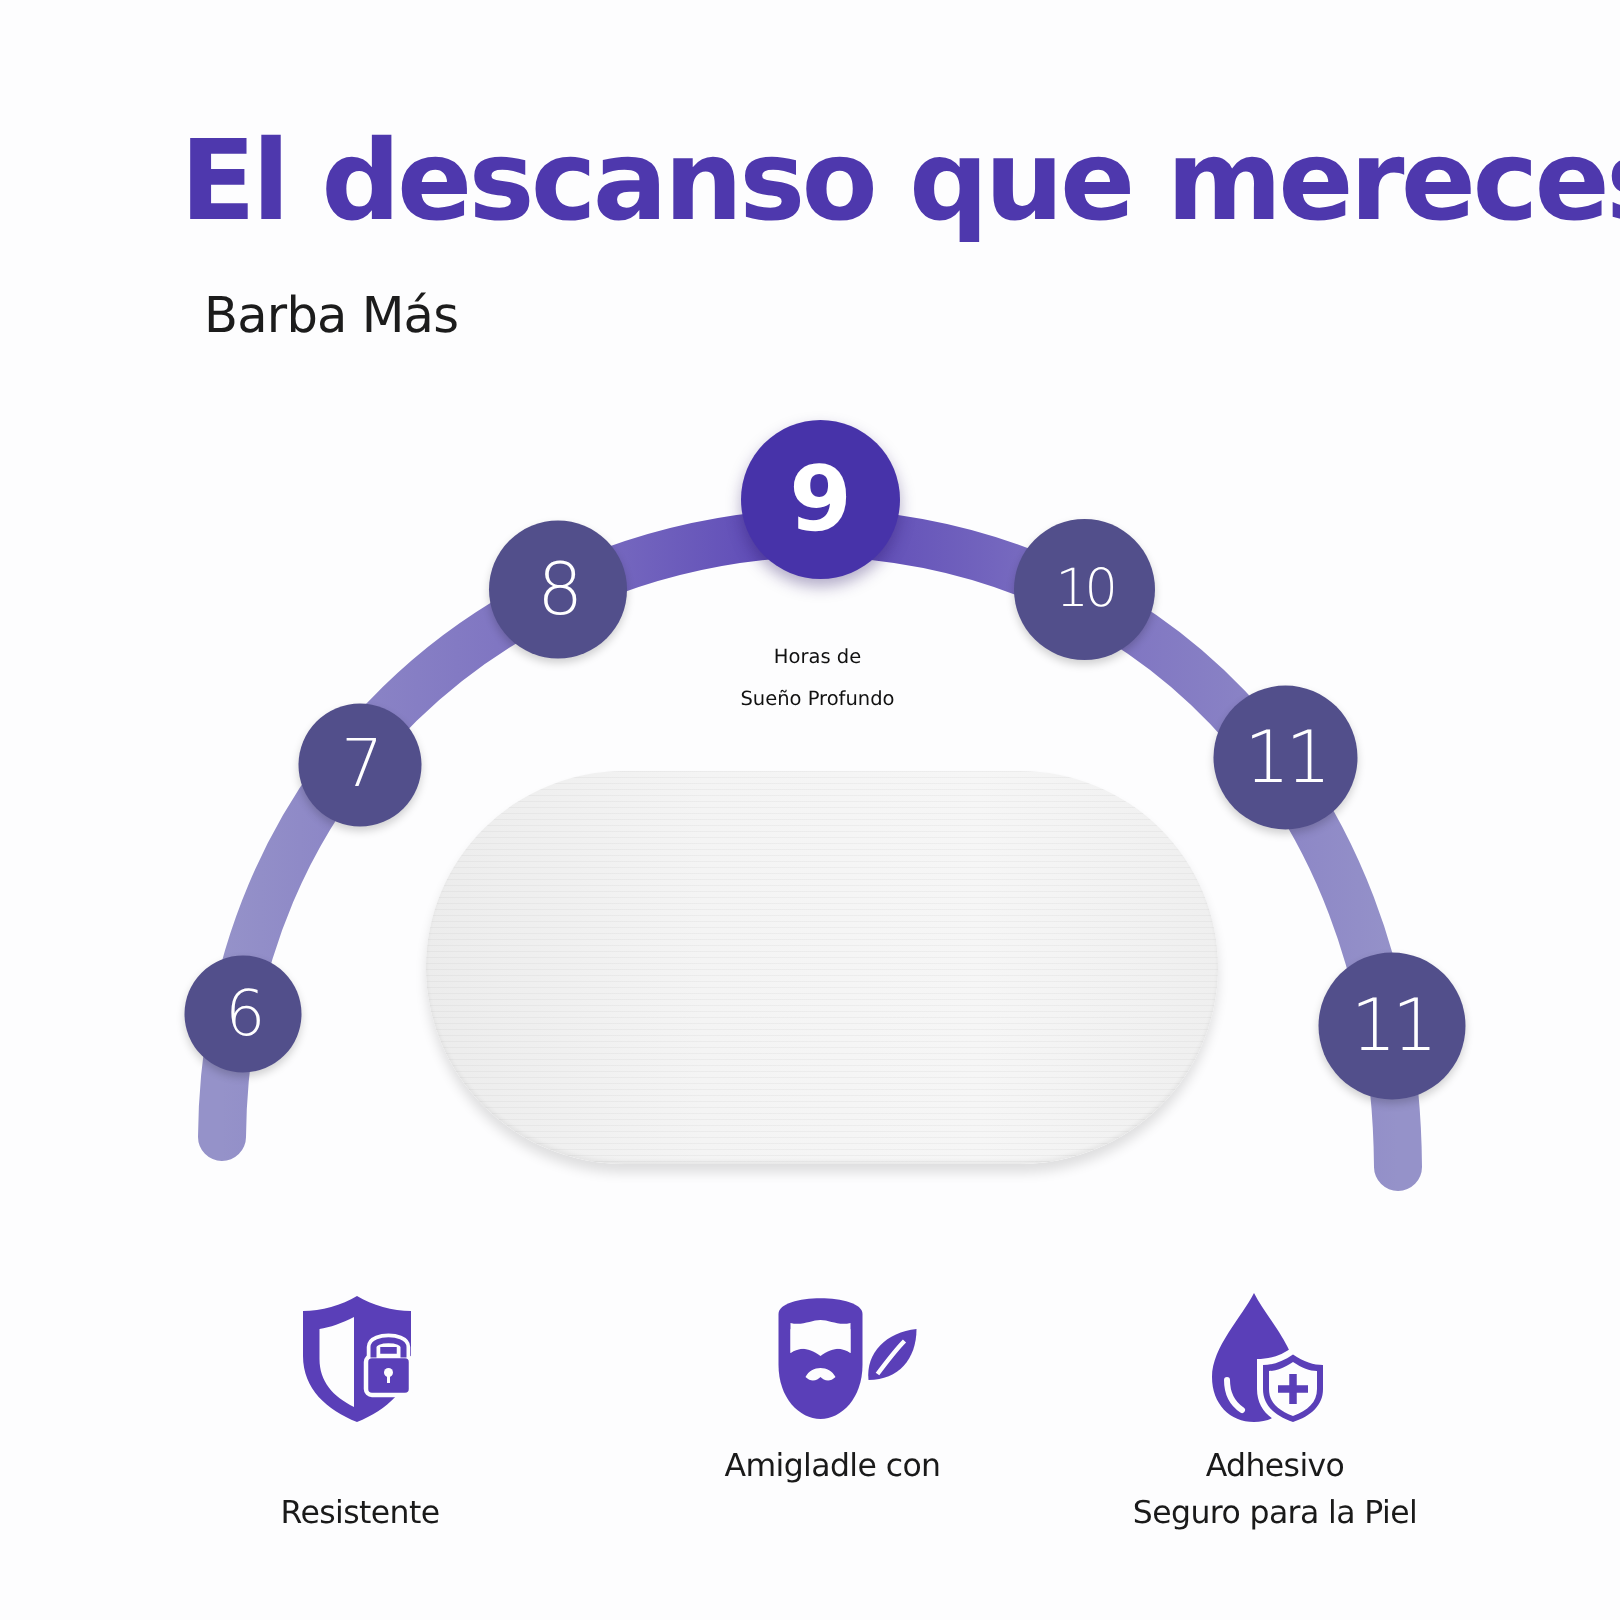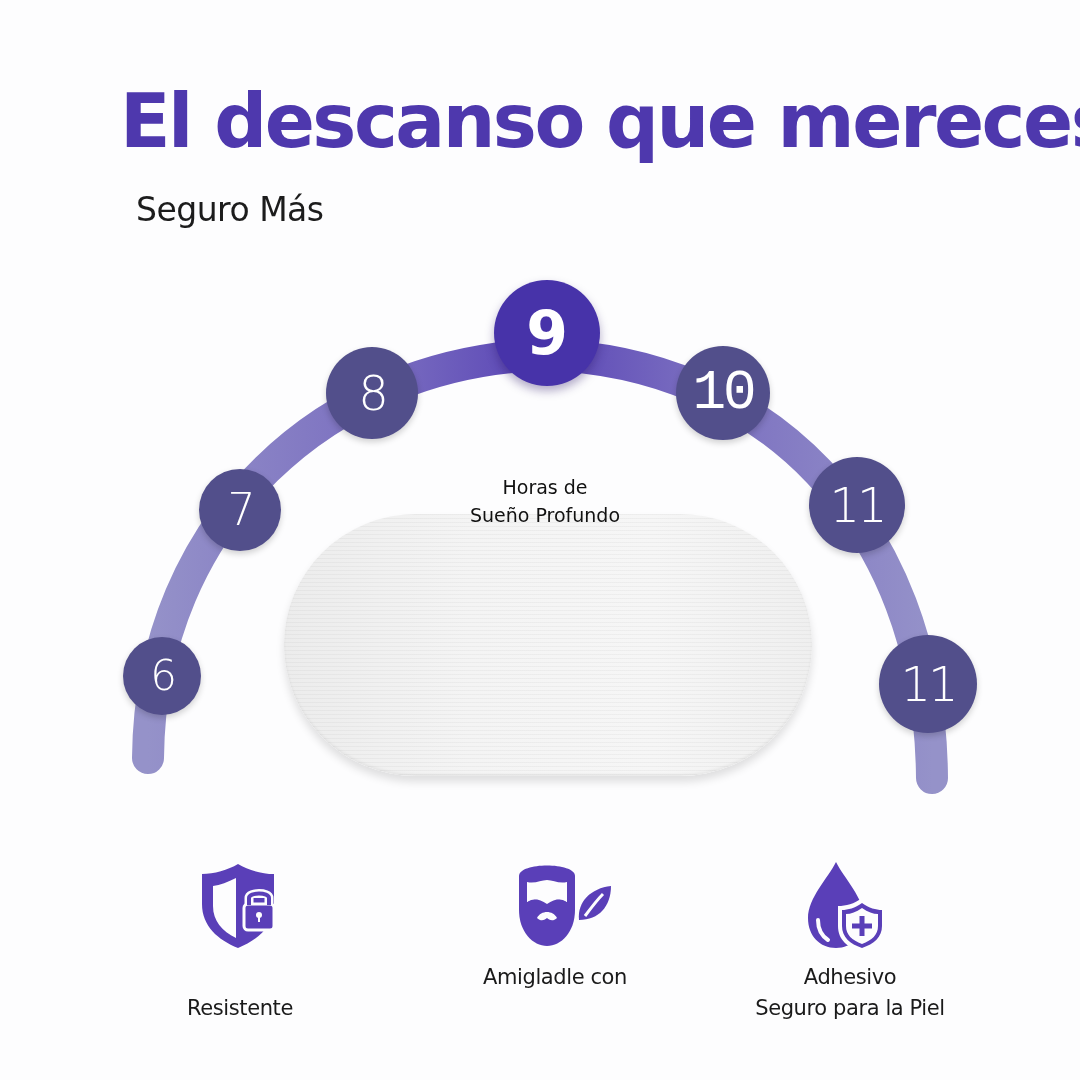--- a/index.html
+++ b/index.html
@@ -37,35 +37,35 @@
     box-shadow: 0 3px 6px rgba(0,0,0,0.18);
   }
   .node span { display: block; line-height: 1; letter-spacing: -3px; }
   .node.active {
     background: #4733a9; font-weight: bold;
     box-shadow: 0 5px 10px rgba(40,20,100,0.35);
   }
   .caption {
     position: absolute; left: 440px; top: 425px; width: 210px;
     text-align: center; font-family: "DejaVu Sans", sans-serif;
-    font-size: 19px; line-height: 28px; color: #111; margin-top: 48px;
+    font-size: 13px; line-height: 28px; color: #111;
   }
   .feature {
     position: absolute; text-align: center;
     font-family: "DejaVu Sans", sans-serif; font-size: 21px; line-height: 31px;
     color: #1a1a1a; letter-spacing: -0.4px;
   }
   .feature .icon { position: absolute; }
   .feature .label { position: absolute; left: 0; right: 0; white-space: nowrap; }
 </style>
 </head>
 <body>
 
 <div class="title">El descanso que mereces</div>
-<div class="subtitle">Seguro Más</div>
+<div class="subtitle">Barba Más</div>
 
 <svg class="arc" width="1080" height="1080">
   <defs>
     <linearGradient id="arcGrad" x1="0" y1="0" x2="1" y2="0">
       <stop offset="0" stop-color="#9592c9"></stop>
       <stop offset="0.3" stop-color="#7a6ec0"></stop>
       <stop offset="0.5" stop-color="#5a45b6"></stop>
       <stop offset="0.7" stop-color="#7a6ec0"></stop>
       <stop offset="1" stop-color="#9592c9"></stop>
     </linearGradient>
@@ -80,21 +80,21 @@
 </div>
 <div class="node" style="left:199px;top:469px;width:82px;height:82px;font-size:44px;">
   <span>7</span>
 </div>
 <div class="node" style="left:326px;top:347px;width:92px;height:92px;font-size:48px;">
   <span>8</span>
 </div>
 <div class="node active" style="left:494px;top:280px;width:106px;height:106px;font-size:60px;">
   <span style="letter-spacing:0;">9</span>
 </div>
-<div class="node" style="left:676px;top:346px;width:94px;height:94px;font-size:56px;font-family:Liberation Mono, monospace;">
+<div class="node" style="left:676px;top:346px;width:94px;height:94px;font-size:35px;">
   <span>10</span>
 </div>
 <div class="node" style="left:809px;top:457px;width:96px;height:96px;font-size:48px;">
   <span>11</span>
 </div>
 <div class="node" style="left:879px;top:635px;width:98px;height:98px;font-size:48px;">
   <span>11</span>
 </div>
 
 <div class="caption">

